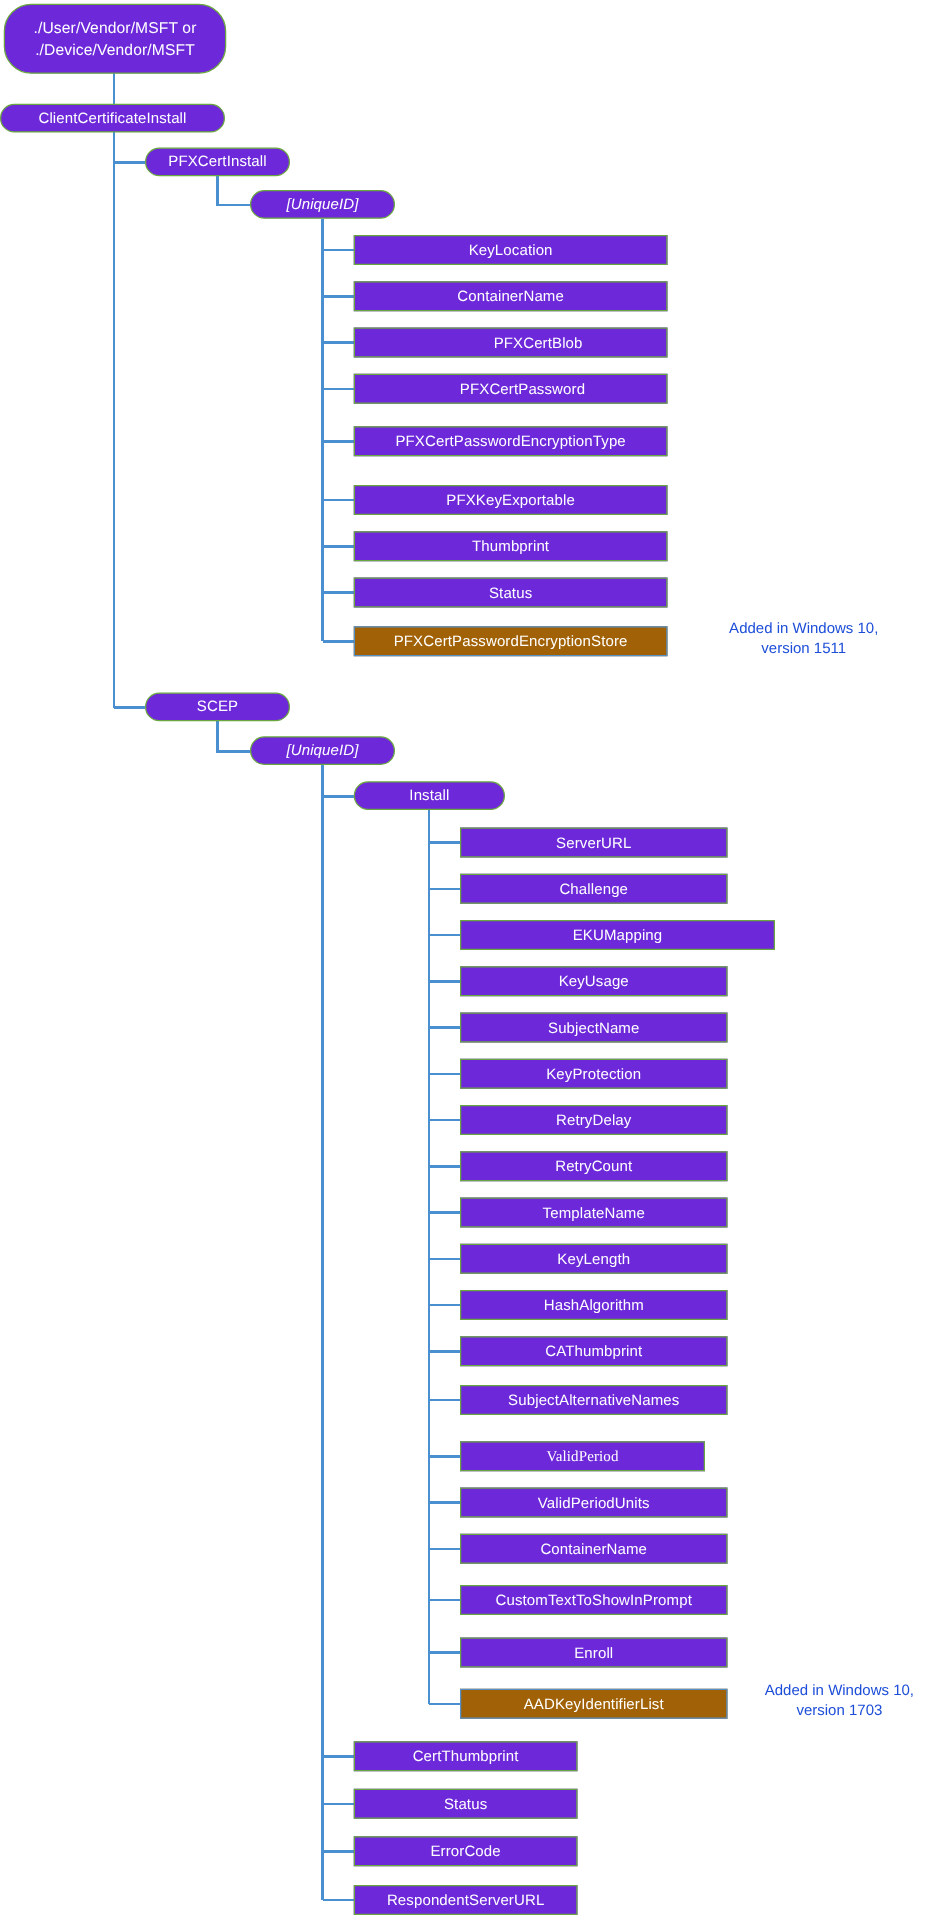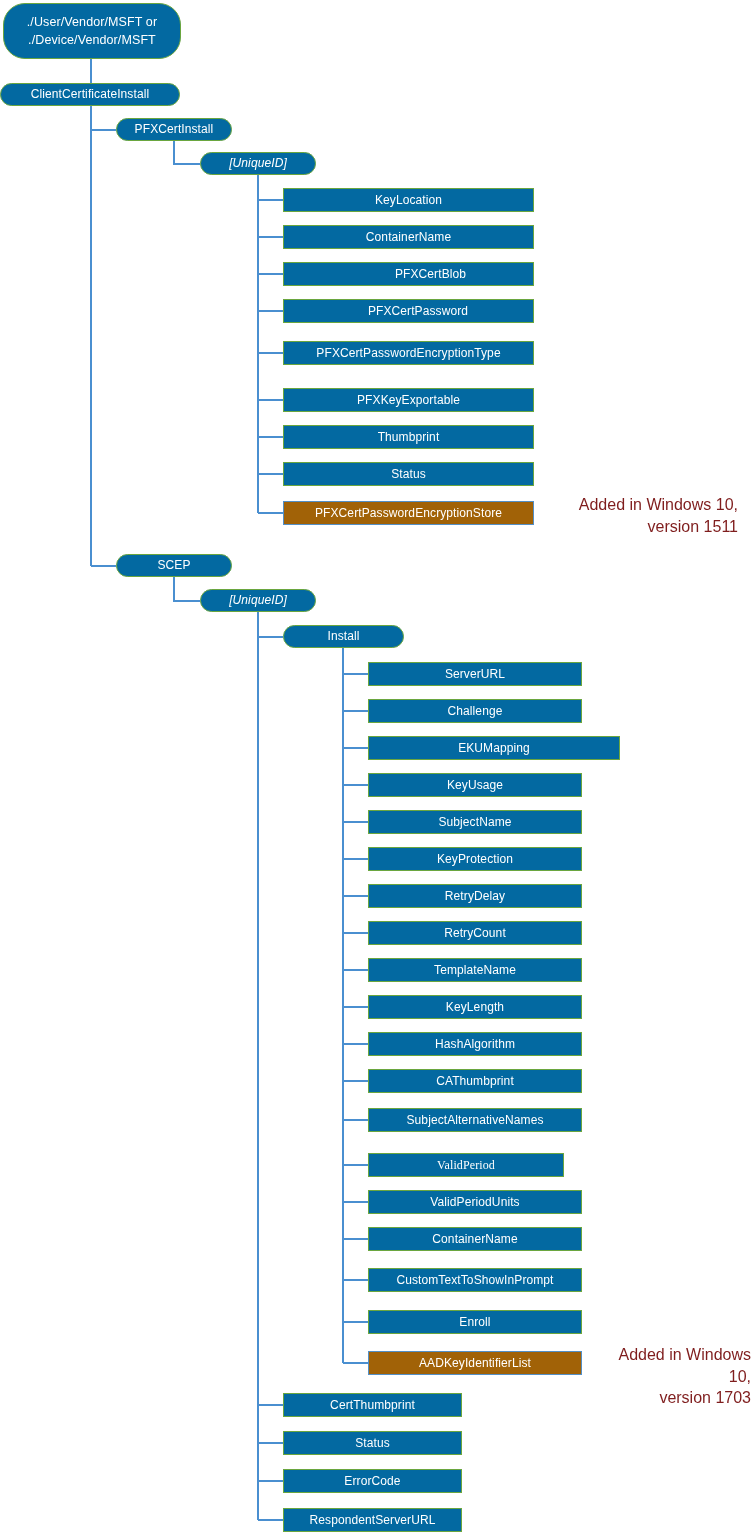--- a/index.html
+++ b/index.html
@@ -29,21 +29,21 @@
     position: absolute;
     box-sizing: border-box;
     display: flex;
     align-items: center;
     justify-content: center;
     text-align: center;
     color: #ffffff;
     font-size: 12px;
     line-height: 1.18;
     letter-spacing: 0.1px;
-    background: #0369a1;
+    background: #6d28d9;
     border: 1px solid #6aa63f;
     padding: 0 4px;
     white-space: pre-line;
   }
   .node.rounded {
     border-radius: 13px;
   }
   .node.root {
     border-radius: 22px;
     font-size: 12.5px;
@@ -52,24 +52,24 @@
   .node.blue {
     background: #a16207;
     border-color: #548fc6;
   }
   .node.italic {
     font-style: italic;
     font-weight: normal;
   }
   .note {
     position: absolute;
-    color: #7f1d1d;
-    font-size: 16px;
+    color: #1d4ed8;
+    font-size: 12px;
     line-height: 1.35;
-    text-align: right;
+    text-align: center;
     white-space: pre-line;
     font-family: "Liberation Sans", sans-serif;
   }
 </style>
 </head>
 <body>
 
 <div id="diagram">
 
   <svg id="connectors" viewBox="0 0 751 1537" xmlns="http://www.w3.org/2000/svg">

